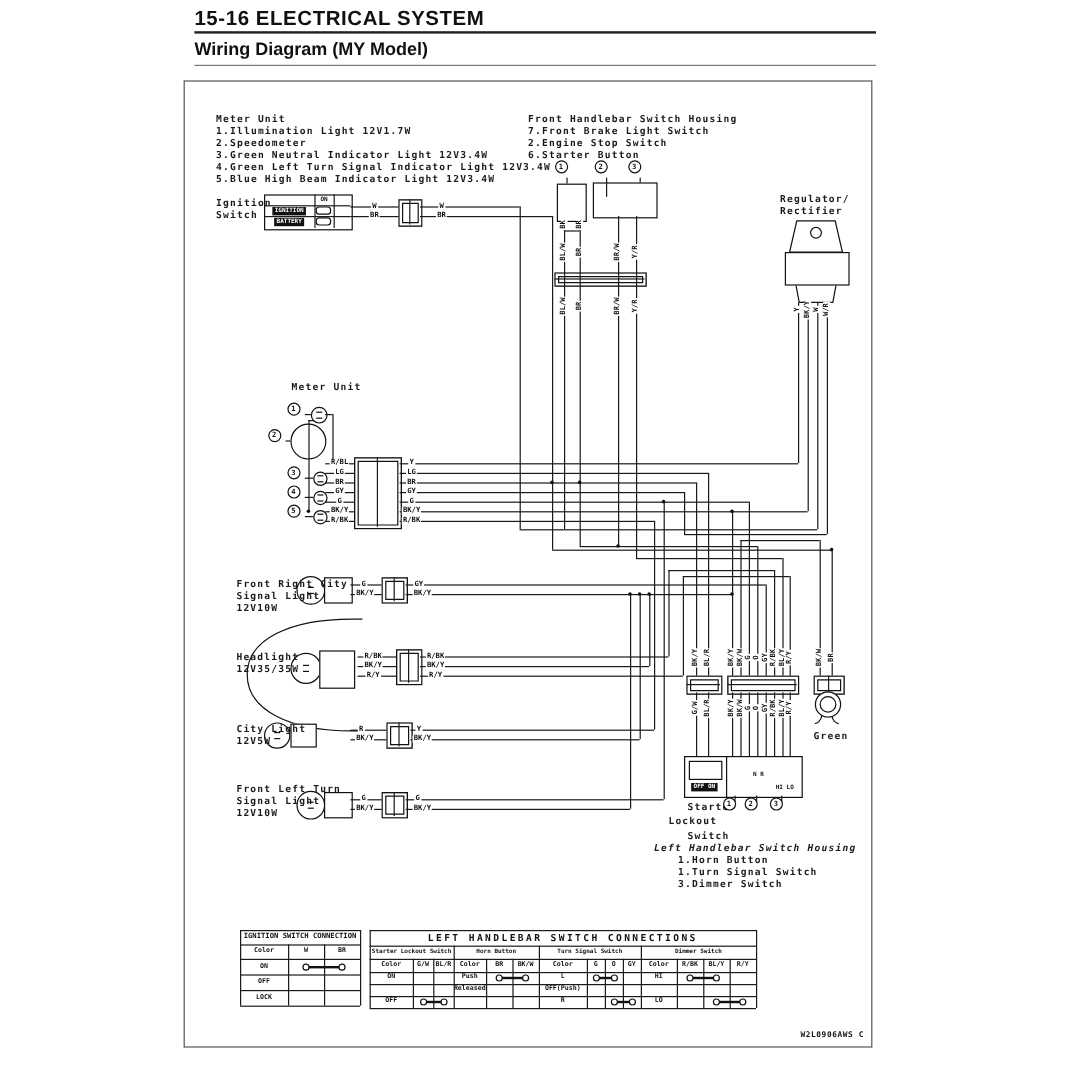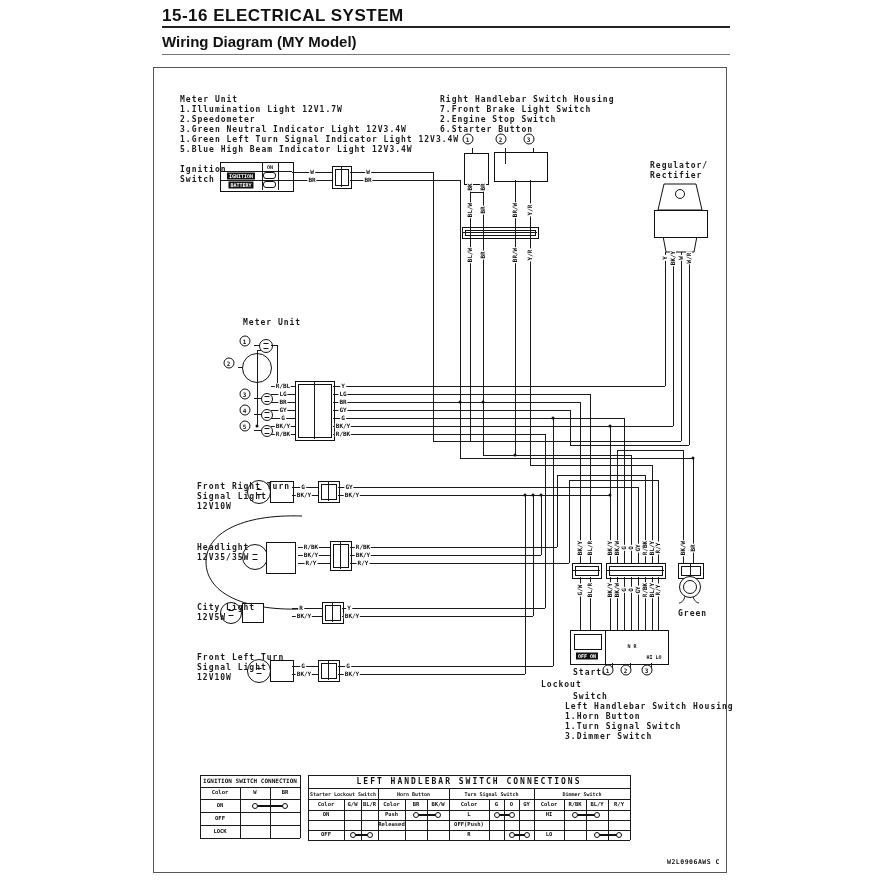--- a/index.html
+++ b/index.html
@@ -231,45 +231,45 @@
     <div class="dot" style="left: 610px; top: 495px;"></div>
     <div class="dot" style="left: 525px; top: 495px;"></div>
     <div class="dot" style="left: 533px; top: 495px;"></div>
     <div class="dot" style="left: 541px; top: 495px;"></div>
     <div class="dot" style="left: 257px; top: 426px;"></div>
     <div class="dot" style="left: 693px; top: 458px;"></div>
     <div class="note" style="left: 180px; top: 96px;">Meter Unit</div>
     <div class="note" style="left: 180px; top: 106px;">1.Illumination Light 12V1.7W</div>
     <div class="note" style="left: 180px; top: 116px;">2.Speedometer</div>
     <div class="note" style="left: 180px; top: 126px;">3.Green Neutral Indicator Light 12V3.4W</div>
-    <div class="note" style="left: 180px; top: 136px;">1.Green Left Turn Signal Indicator Light 12V3.4W</div>
+    <div class="note" style="left: 180px; top: 136px;">4.Green Left Turn Signal Indicator Light 12V3.4W</div>
     <div class="note" style="left: 180px; top: 146px;">5.Blue High Beam Indicator Light 12V3.4W</div>
-    <div class="note" style="left: 440px; top: 96px;">Right Handlebar Switch Housing</div>
+    <div class="note" style="left: 440px; top: 96px;">Front Handlebar Switch Housing</div>
     <div class="note" style="left: 440px; top: 106px;">7.Front Brake Light Switch</div>
     <div class="note" style="left: 440px; top: 116px;">2.Engine Stop Switch</div>
     <div class="note" style="left: 440px; top: 126px;">6.Starter Button</div>
     <div class="note" style="left: 180px; top: 166px;">Ignition</div>
     <div class="note" style="left: 180px; top: 176px;">Switch</div>
     <div class="note" style="left: 650px; top: 162px;">Regulator/</div>
     <div class="note" style="left: 650px; top: 172px;">Rectifier</div>
     <div class="note" style="left: 243px; top: 319px;">Meter Unit</div>
-    <div class="note" style="left: 197px; top: 483px;">Front Right Turn</div>
+    <div class="note" style="left: 197px; top: 483px;">Front Right City</div>
     <div class="note" style="left: 197px; top: 493px;">Signal Light</div>
     <div class="note" style="left: 197px; top: 503px;">12V10W</div>
     <div class="note" style="left: 197px; top: 544px;">Headlight</div>
     <div class="note" style="left: 197px; top: 554px;">12V35/35W</div>
     <div class="note" style="left: 197px; top: 604px;">City Light</div>
     <div class="note" style="left: 197px; top: 614px;">12V5W</div>
     <div class="note" style="left: 197px; top: 654px;">Front Left Turn</div>
     <div class="note" style="left: 197px; top: 664px;">Signal Light</div>
     <div class="note" style="left: 197px; top: 674px;">12V10W</div>
     <div class="note" style="left: 573px; top: 669px;">Starter</div>
-    <div class="note" style="left: 541px; top: 681px;">Lockout</div>
+    <div class="note" style="left: 557px; top: 681px;">Lockout</div>
     <div class="note" style="left: 573px; top: 693px;">Switch</div>
-    <div class="note" style="left: 565px; top: 703px;">Left Handlebar Switch Housing</div>
+    <div class="note" style="left: 545px; top: 703px; font-style: italic;">Left Handlebar Switch Housing</div>
     <div class="note" style="left: 565px; top: 713px;">1.Horn Button</div>
     <div class="note" style="left: 565px; top: 723px;">1.Turn Signal Switch</div>
     <div class="note" style="left: 565px; top: 733px;">3.Dimmer Switch</div>
     <div class="note" style="left: 678px; top: 610px;">Green</div>
     <div class="lab" style="left: 312px; top: 172px;">W</div>
     <div class="lab" style="left: 312px; top: 180px;">BR</div>
     <div class="lab" style="left: 368px; top: 172px;">W</div>
     <div class="lab" style="left: 368px; top: 180px;">BR</div>
     <div class="lab rot" style="left: 470px; top: 187px;">BK</div>
     <div class="lab rot" style="left: 483px; top: 187px;">BR</div>

